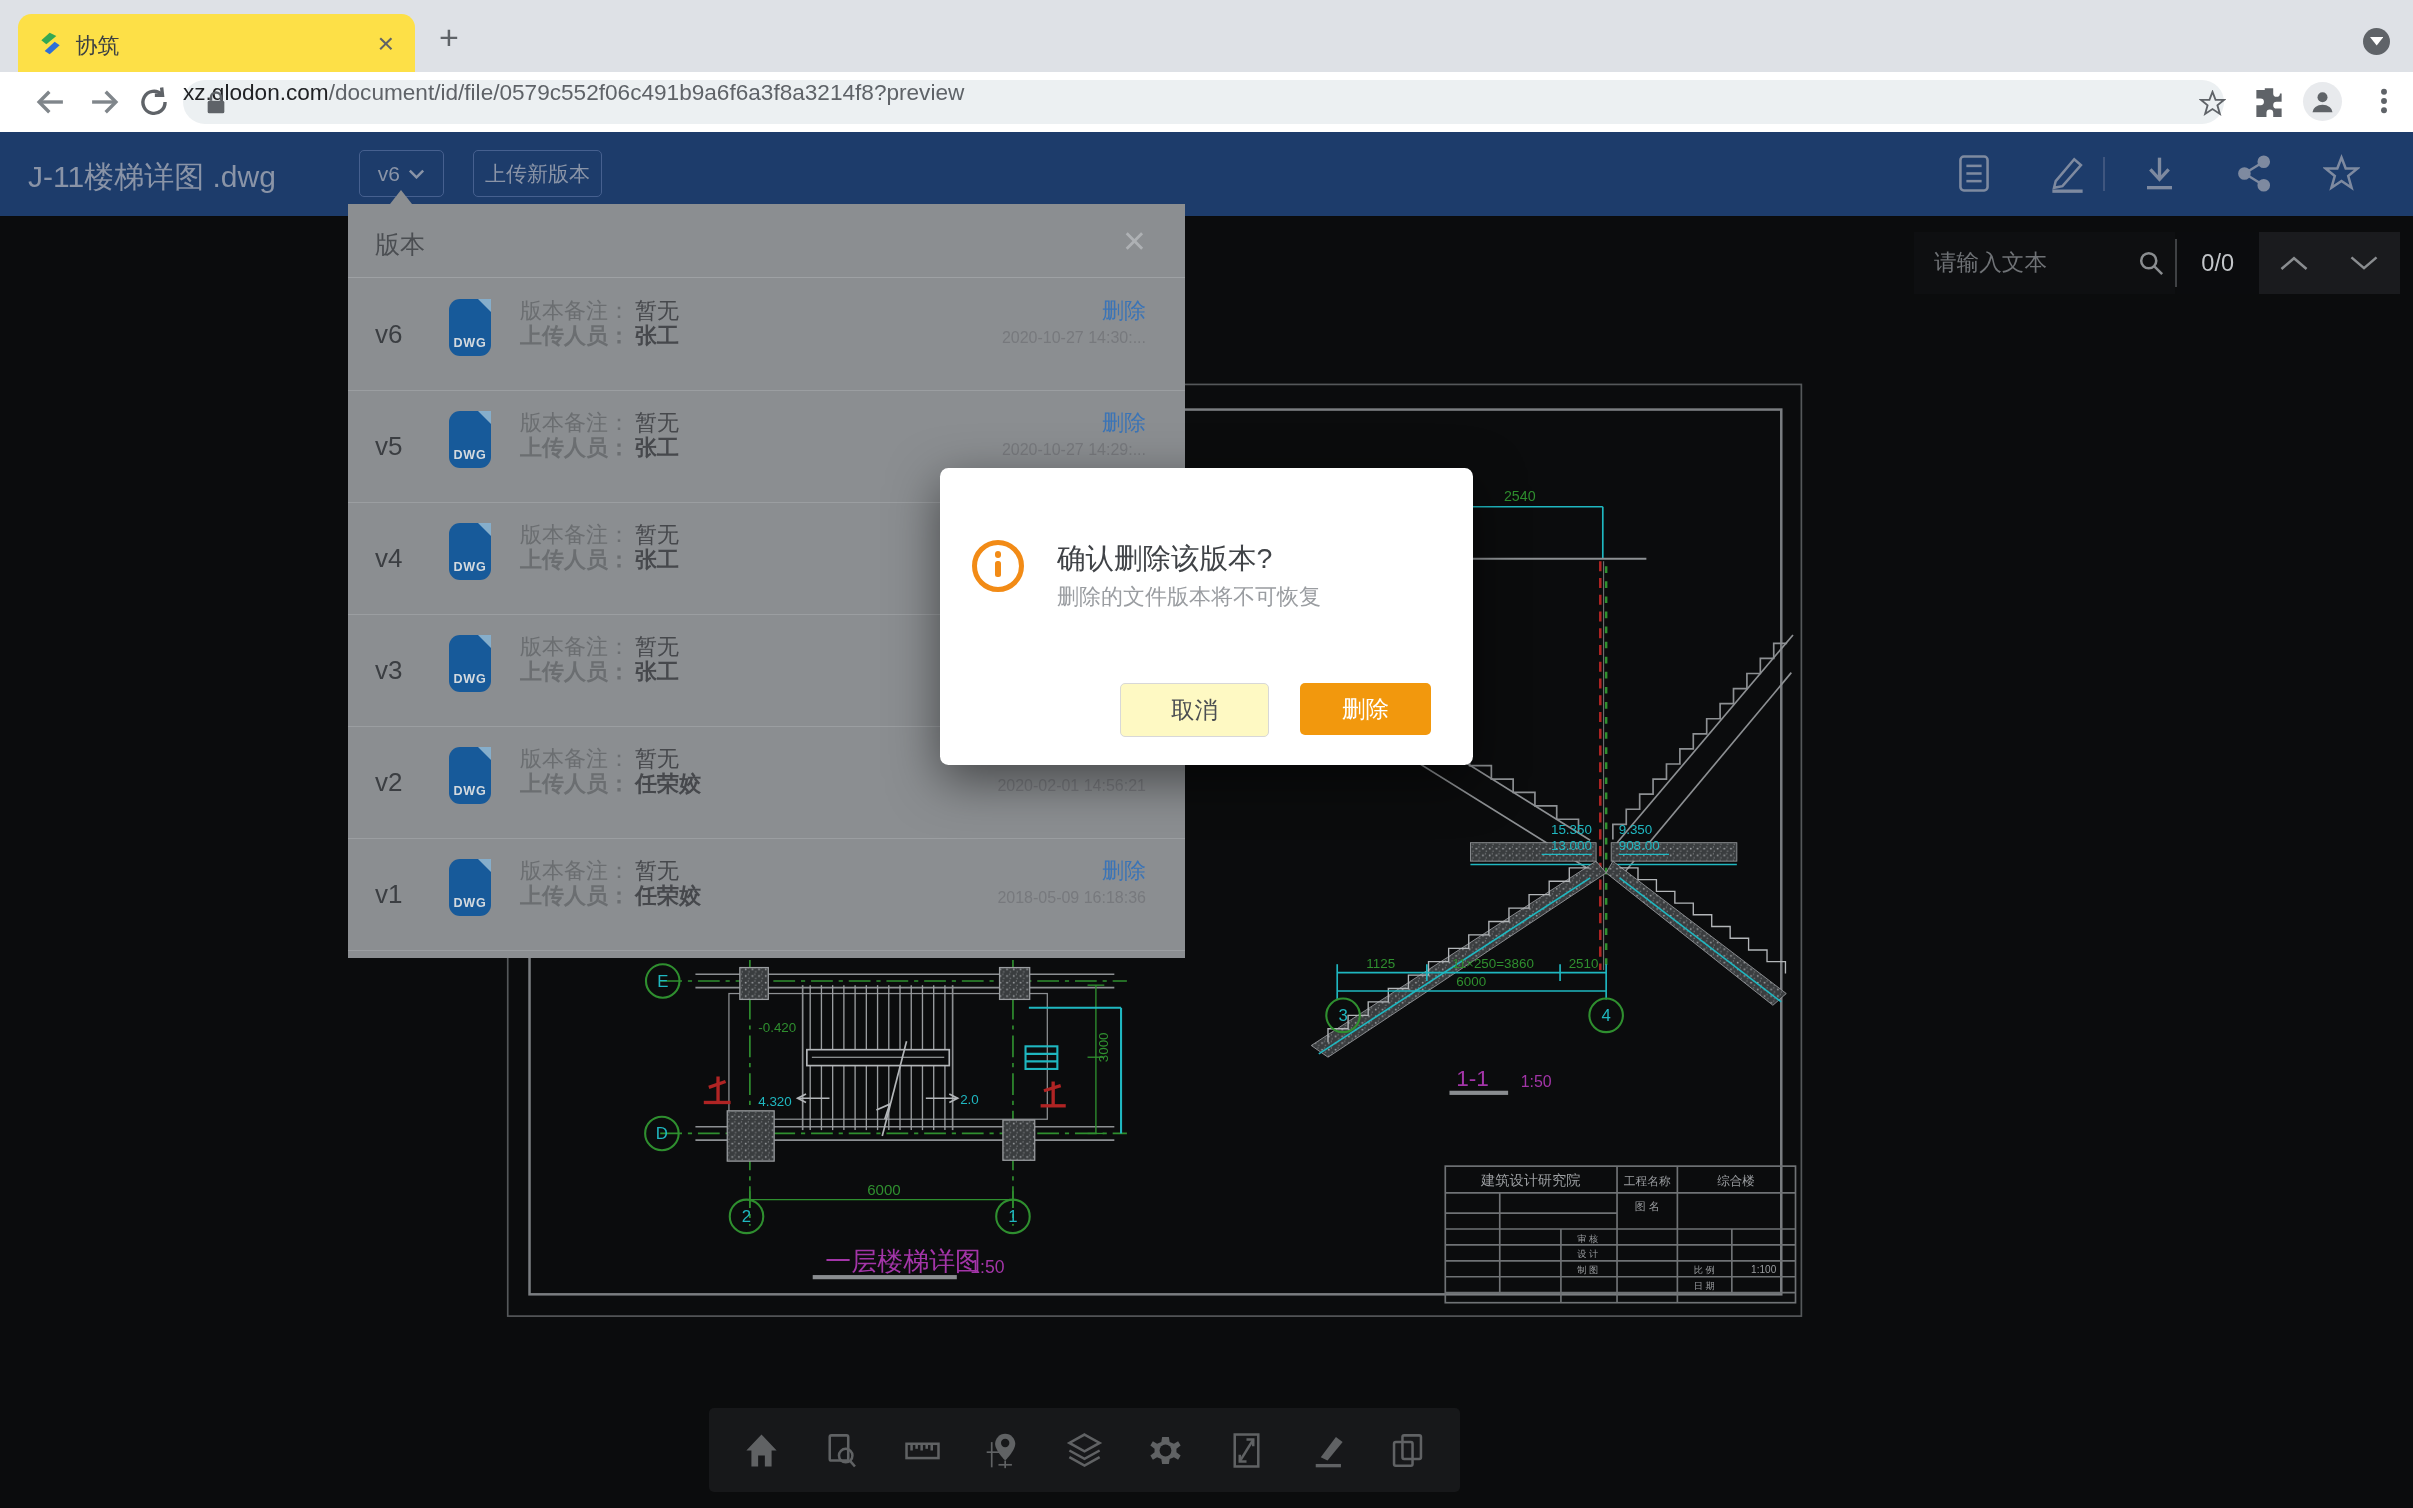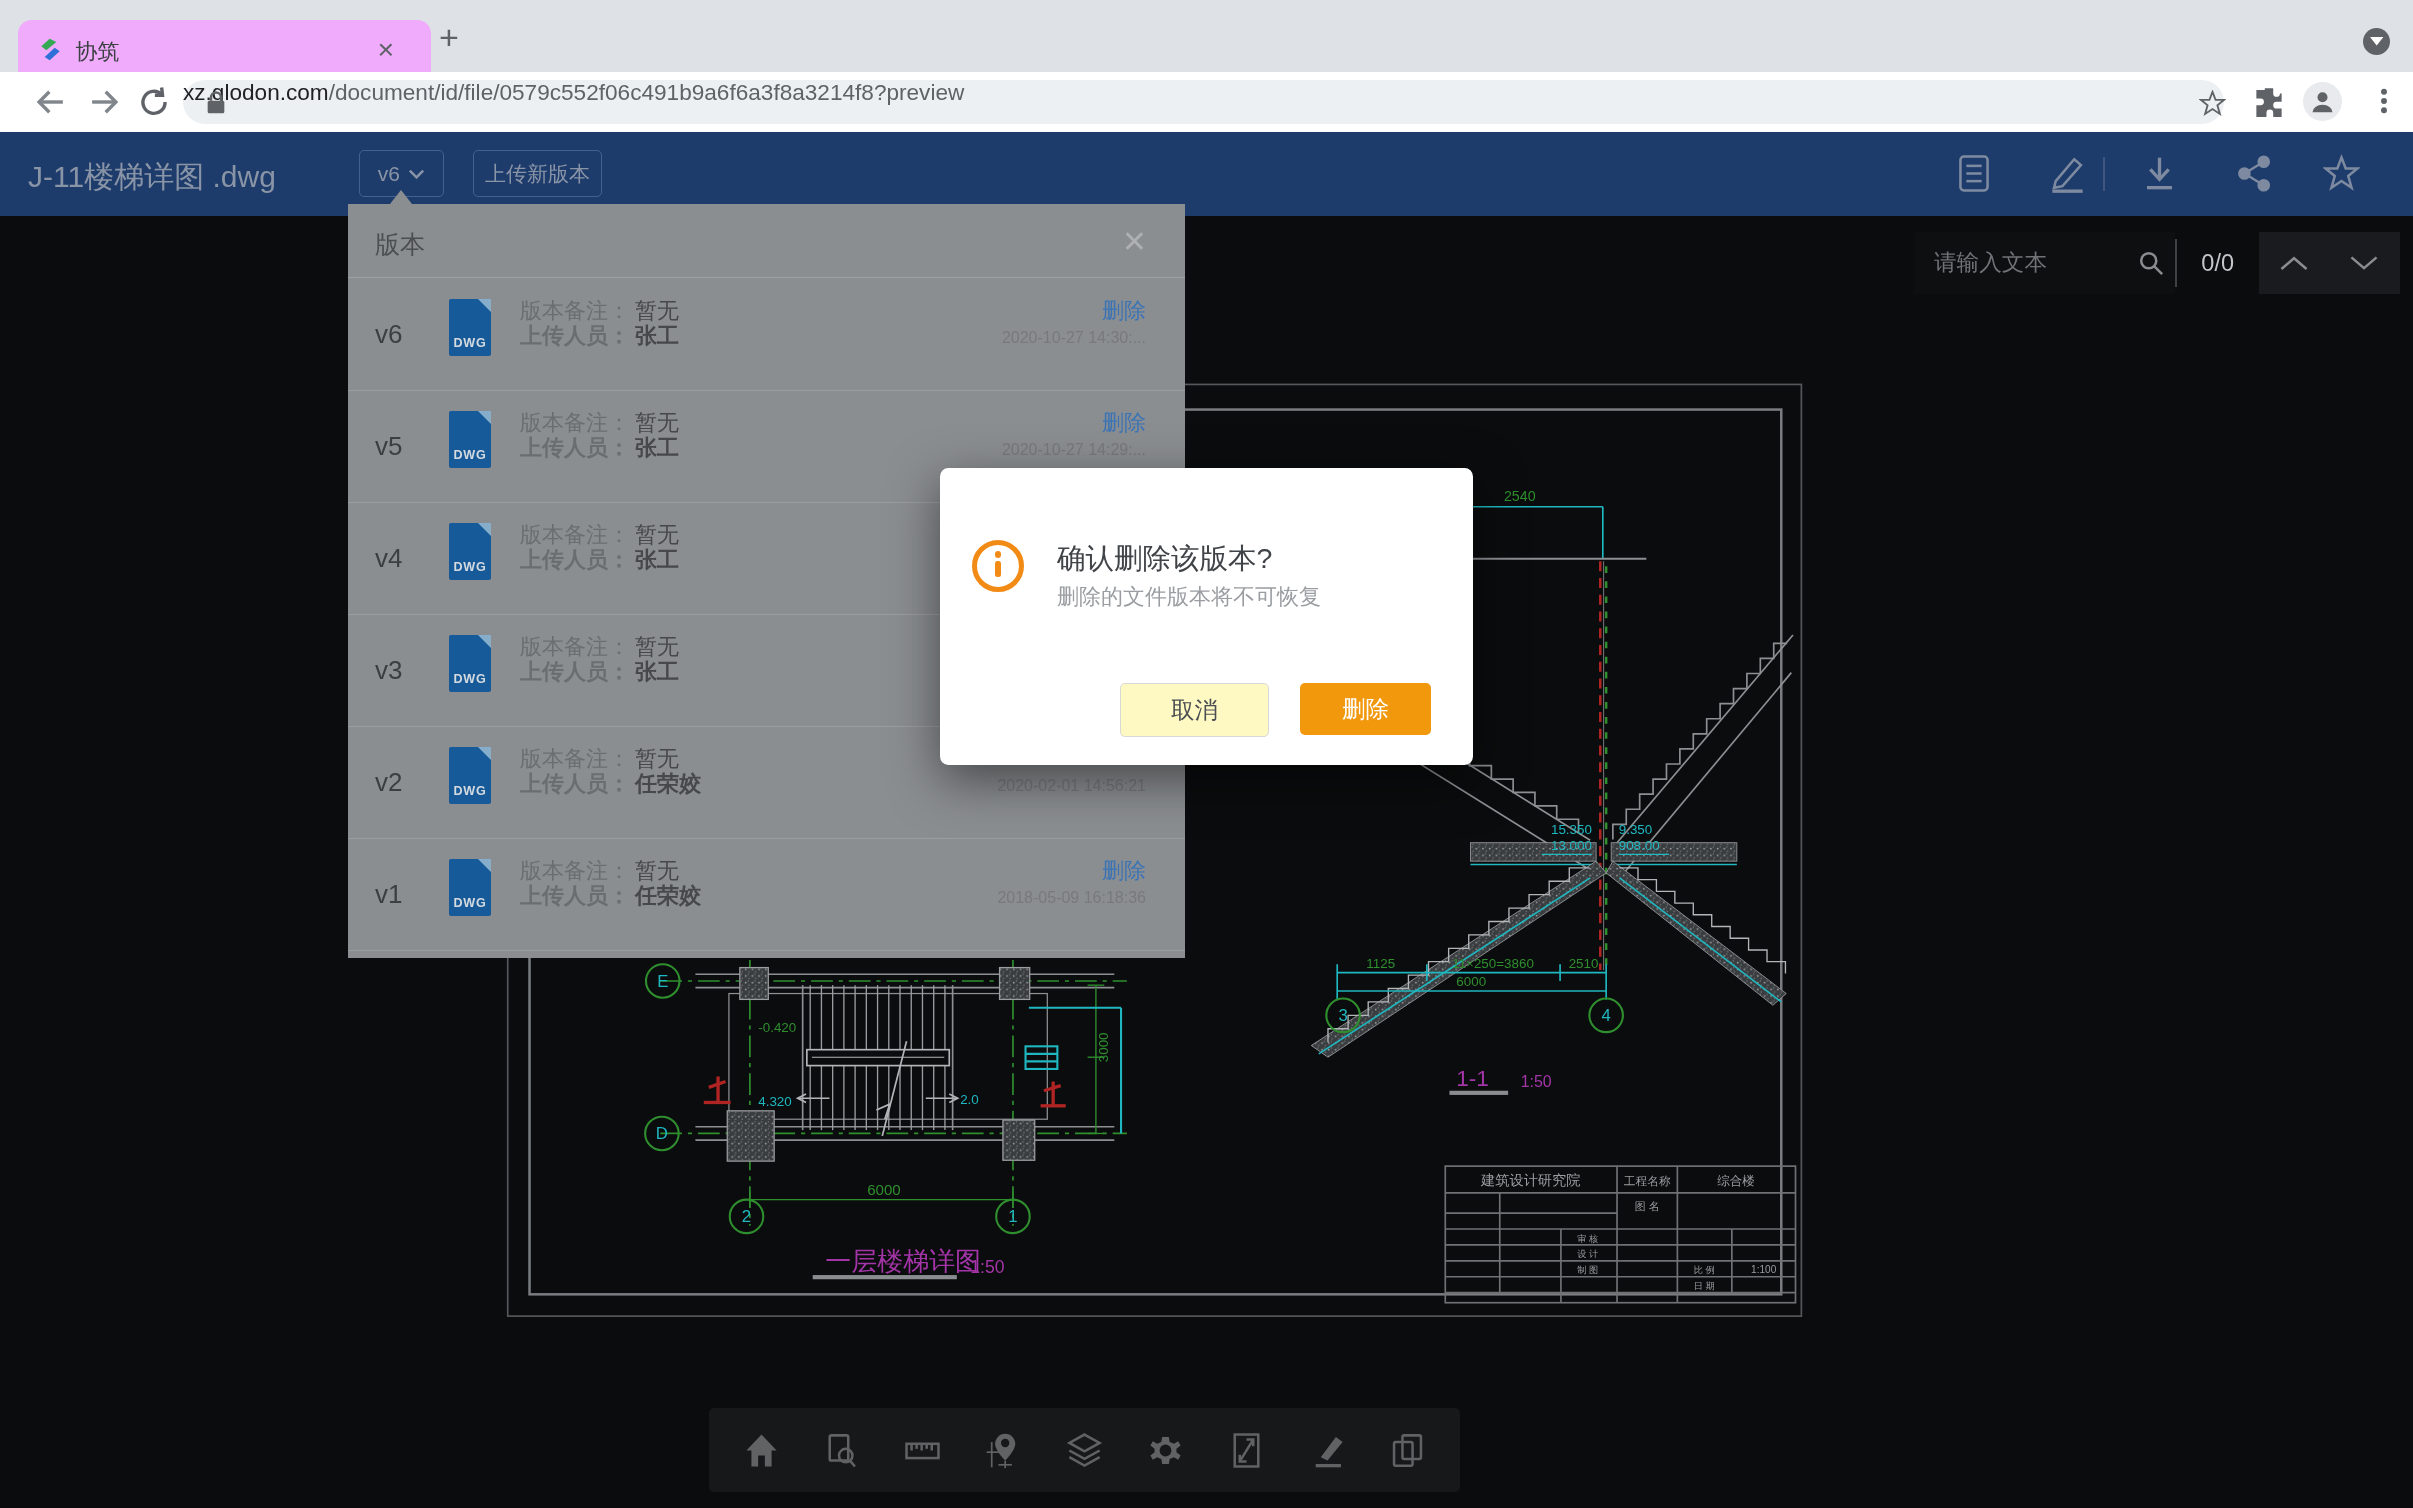--- a/index.html
+++ b/index.html
@@ -1,21 +1,21 @@
 <!DOCTYPE html>
 <html style="font-size:13.4px"><head>
 <meta charset="utf-8">
 <style>
   html,body{margin:0;padding:0;background:#000;}
   #stage{position:relative;width:2413px;height:1508px;overflow:hidden;
          font-family:"Liberation Sans",sans-serif;background:#0b0c0d;}
   .abs{position:absolute;}
   
   #tabstrip{left:0;top:0;width:2413px;height:72px;background:#dee1e6;}
-  #tab{left:18.4px;top:20px;width:397px;height:59px;background:#f0abfc;border-radius:13.4px 13.4px 0 0;padding-left:16px;}
+  #tab{left:18.4px;top:14px;width:397px;height:59px;background:#fde047;border-radius:13.4px 13.4px 0 0;}
   #tab-title{left:57px;top:17px;font-size:22px;color:#3c4043;}
   #tab-close{left:359px;top:15px;font-size:28.5px;color:#5f6368;line-height:28.5px;}
   #newtab{left:439px;top:20px;font-size:34px;color:#5f6368;line-height:34px;font-weight:300;}
   #profile-chip{left:2363px;top:28px;width:27px;height:27px;border-radius:50%;background:#5f6368;}
   #profile-chip svg{position:absolute;left:6.7px;top:9.2px;}
   #toolbar{left:0;top:72px;width:2413px;height:60px;background:#fff;}
   .navico{top:13.4px;}
   #omnibox{left:183px;top:8.4px;width:2041px;height:44px;background:#ecf0f2;border-radius:22px;}
   #url{left:55px;top:9.2px;font-size:22.6px;color:#5f6368;white-space:nowrap;}
   #url b{color:#202124;font-weight:400;}
@@ -42,21 +42,21 @@
   #chev-cell{width:141px;background:#1a1b1e;display:flex;align-items:center;justify-content:space-around;}
   
   #vpanel{left:348px;top:204px;width:837px;height:754px;background:#8b8e91;}
   #vpanel-caret{left:390px;top:190px;width:0;height:0;border-left:11.7px solid transparent;
                 border-right:11.7px solid transparent;border-bottom:14.2px solid #8b8e91;}
   #vpanel-head{left:0;top:0;width:837px;height:73px;border-bottom:1.7px solid #9ea1a4;}
   #vpanel-title{left:27px;top:23.5px;font-size:25px;color:#4b4e52;}
   #vpanel-close{left:775px;top:17px;font-size:39px;color:#aeb1b4;line-height:39px;font-weight:300;}
   .vrow{left:0;width:837px;height:111px;border-bottom:1.7px solid #9b9ea1;}
   .vlab{left:27px;top:40px;font-size:26px;color:#3b3e42;}
-  .dwg{left:101px;top:20px;width:42px;height:57px;background:#175a9a;border-radius:2px;}
+  .dwg{left:101px;top:20px;width:42px;height:57px;background:#175a9a;border-radius:11px;}
   .dwg .fold{position:absolute;right:0;top:0;width:0;height:0;
              border-left:13.4px solid transparent;border-top:13.4px solid #86aecb;}
   .dwg .ext{position:absolute;left:0;bottom:5.9px;width:42px;text-align:center;
             font-size:12.6px;color:#d4dadf;font-weight:bold;letter-spacing:0.8px;}
   .rlab{left:172px;font-size:22px;color:#6b6e71;}
   .rval{left:287px;font-size:22px;color:#46484c;}
   .l1{top:17px;} .l2{top:42px;font-weight:bold;}
   .rdel{right:39px;top:17px;font-size:22px;color:#3b74b6;}
   .rdate{right:39px;top:50px;font-size:16px;color:#77797d;}
   

